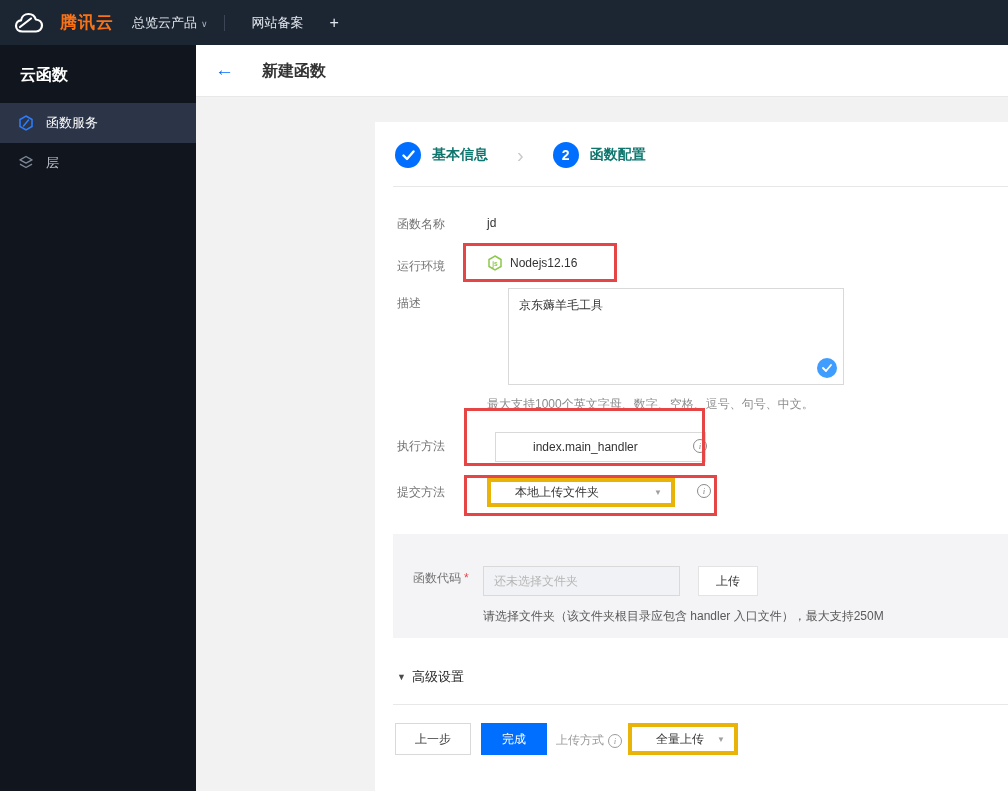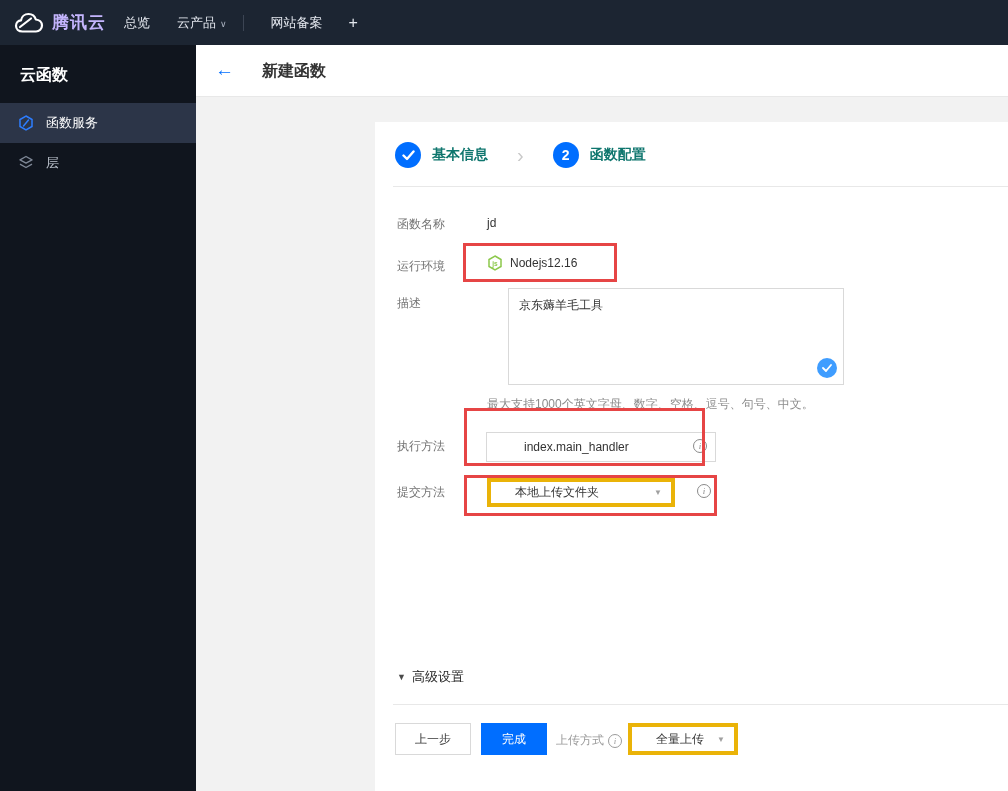--- a/index.html
+++ b/index.html
@@ -3,21 +3,21 @@
 <meta charset="utf-8">
 <style>
   * { margin:0; padding:0; box-sizing:border-box; }
   html,body { width:1008px; height:791px; overflow:hidden;
     font-family:"Liberation Sans","DejaVu Sans",sans-serif; background:#f2f2f2; }
 
   
   .navbar { position:absolute; left:0; top:0; width:1008px; height:45px;
     background:#1c2532; display:flex; align-items:center; z-index:30; }
   .nav-logo { display:flex; align-items:center; margin-left:14px; }
-  .brand { color:#c4b5fd; font-size:17px; font-weight:bold; margin-left:8px; letter-spacing:1px; }
+  .brand { color:#f97316; font-size:17px; font-weight:bold; margin-left:16px; letter-spacing:1px; }
   .nav-item { color:#e3e7ee; font-size:13px; cursor:pointer; }
   .nav-caret { font-size:9px; color:#aab3c0; margin-left:4px; }
   .nav-divider { width:1px; height:16px; background:#3c4554; margin:0 16px 0 16px; }
   .nav-plus { color:#e3e7ee; font-size:16px; margin-left:26px; cursor:pointer; }
 
   
   .sidebar { position:absolute; left:0; top:45px; width:196px; height:746px;
     background:#10151e; z-index:20; }
   .sidebar-title { color:#fff; font-size:16px; font-weight:bold; padding:20px 0 0 20px; }
   .side-items { position:absolute; left:0; top:58px; width:196px; }
@@ -105,21 +105,21 @@
 
 <div class="navbar">
   <div class="nav-logo">
     <svg width="30" height="22" viewBox="0 0 30 22">
       <path d="M8.5 19.5 C4.5 19.5 2 17 2 13.8 C2 10.9 4.2 8.6 7 8.4 C7.6 4.8 10.7 2 14.5 2 C18 2 20.9 4.3 21.8 7.5 C25.3 7.7 28 10.3 28 13.6 C28 16.9 25.3 19.5 22 19.5 Z" fill="none" stroke="#ffffff" stroke-width="2.2" stroke-linejoin="round"></path>
       <path d="M6 15 L17 6.5" stroke="#ffffff" stroke-width="2.2" stroke-linecap="round"></path>
     </svg>
     <span class="brand">腾讯云</span>
   </div>
   <span class="nav-item" style="margin-left:18px;">总览</span>
-  <span class="nav-item" style="margin-left:27px;text-align:right;">
+  <span class="nav-item" style="text-align:right;">
     <span>云产品</span><span class="nav-caret">∨</span>
   </span>
   <span class="nav-divider"></span>
   <span class="nav-item" style="margin-left:11px;">网站备案</span>
   <span class="nav-plus">+</span>
 </div>
 
 <div class="sidebar">
   <div class="sidebar-title">云函数</div>
   <div class="side-items">
@@ -183,31 +183,37 @@
         <div class="desc-check">
           <svg width="10" height="8" viewBox="0 0 10 8">
               <polyline points="1,4 4,7 9,1" fill="none" stroke="#fff" stroke-width="1.8" stroke-linecap="round" stroke-linejoin="round"></polyline>
             </svg>
         </div>
       </div>
       <span class="hint" style="left:112px; top:274px;">最大支持1000个英文字母、数字、空格、逗号、句号、中文。</span>
 
       <div class="red-box" style="left:89px; top:286px; width:241px; height:58px;"></div>
       <span class="f-label" style="top:316px;">执行方法</span>
-      <input class="text-input" style="left: 111px; top: 310px; width: 230px; padding-left: 37px;" type="text" value="index.main_handler">
+      <input class="text-input" style="left: 120px; top: 310px; width: 211px; padding-left: 37px;" type="text" value="index.main_handler">
       <span class="info-icon" style="left:318px; top:317px;">i</span>
 
       <div class="red-box" style="left:89px; top:353px; width:253px; height:41px;"></div>
       <span class="f-label" style="top:362px;">提交方法</span>
       <div class="fake-select" style="left:112px; top:356px; width:188px;">
         <span>本地上传文件夹</span>
         <span class="select-caret">▼</span>
       </div>
       <span class="info-icon" style="left:322px; top:362px;">i</span>
 
+      <div class="band">
+        <span class="f-label"><span>函数代码</span><span class="req">*</span></span>
+        <input class="text-input code-input" type="text" disabled="" placeholder="还未选择文件夹" style="">
+        <button class="upload-btn">上传</button>
+        <span class="hint band-hint">请选择文件夹（该文件夹根目录应包含 handler 入口文件），最大支持250M</span>
+      </div>
 
       <div class="advanced">
         <span class="adv-caret">▼</span>
         <span class="adv-text">高级设置</span>
       </div>
       <div class="divider" style="top:582px;"></div>
 
       <button class="btn btn-prev">上一步</button>
       <button class="btn btn-finish">完成</button>
       <span class="mode-label">

